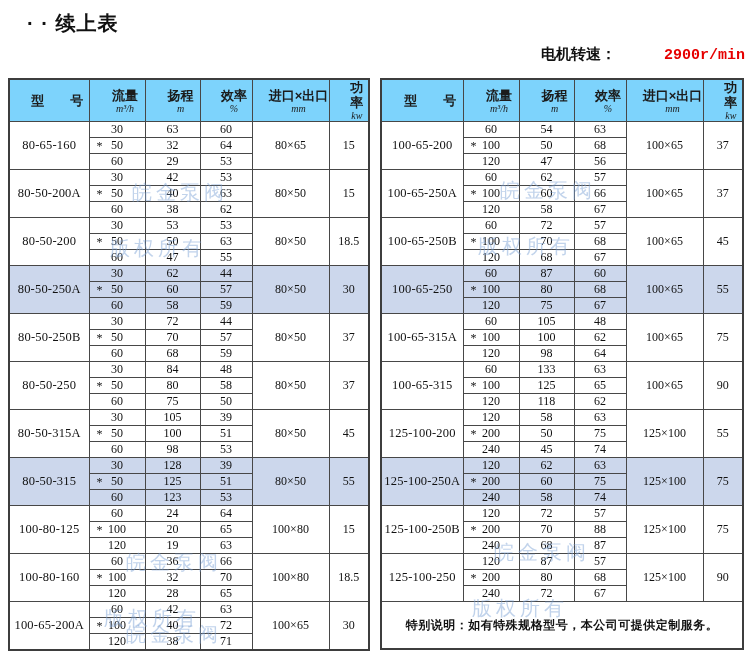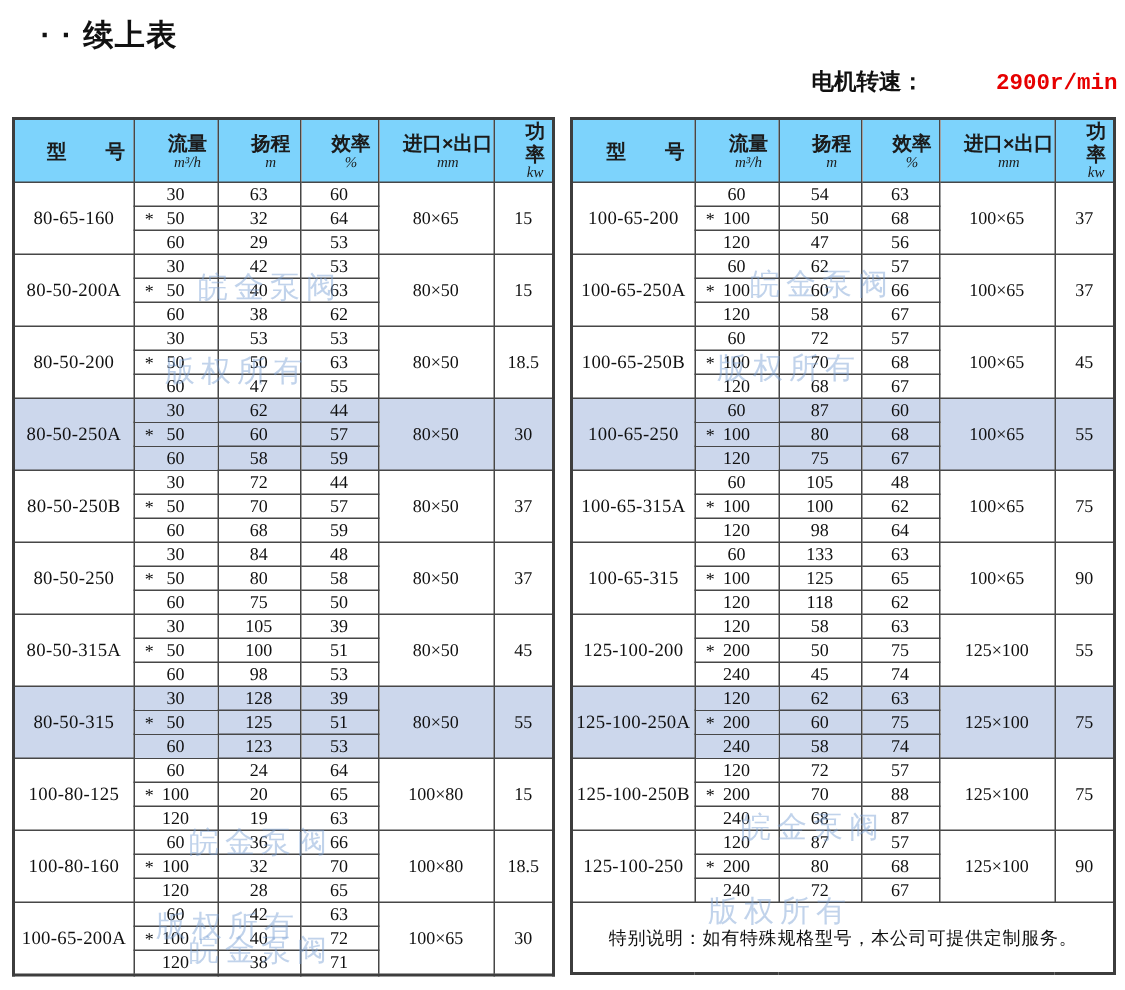--- a/index.html
+++ b/index.html
@@ -17,21 +17,21 @@
   .ptable th,.ptable td{border:1px solid #474747;text-align:center;vertical-align:middle;
        padding:0;overflow:hidden;}
   .ptable thead th{background:#7dd3fc;height:38px;padding-left:16px;}
   .col-label{font-size:13px;font-weight:bold;font-family:"Liberation Sans",sans-serif;color:#1b1b1b;line-height:15px;}
   .col-unit{font-size:10px;font-weight:normal;line-height:11px;color:#1b1b1b;font-style:italic;}
   .ptable td{height:15px;line-height:15px;font-size:12px;}
   td.model-cell{font-size:12.5px;letter-spacing:0.2px;}
   tr.hl td{background:#ccd7ec;}
   td.flow-cell{position:relative;}
   .star{position:absolute;left:7px;top:1px;font-size:12px;line-height:14px;}
-  .note-cell{height:46px !important;font-weight:normal;font-size:13.5px;
+  .note-cell{height:46px !important;font-weight:bold;font-size:13.5px;
        font-family:"Liberation Sans",sans-serif;letter-spacing:0.5px;}
   .wm{position:absolute;pointer-events:none;color:rgba(125,162,214,0.48);
        font-family:Liberation Serif, serif;font-size:20px;letter-spacing:4px;
        line-height:25px;white-space:nowrap;z-index:5;}
   .wm .l2{display:block;margin-left:-22px;margin-top:31px;}
 </style>
 </head>
 <body>
 
 <div class="page-title">· · 续上表</div>

